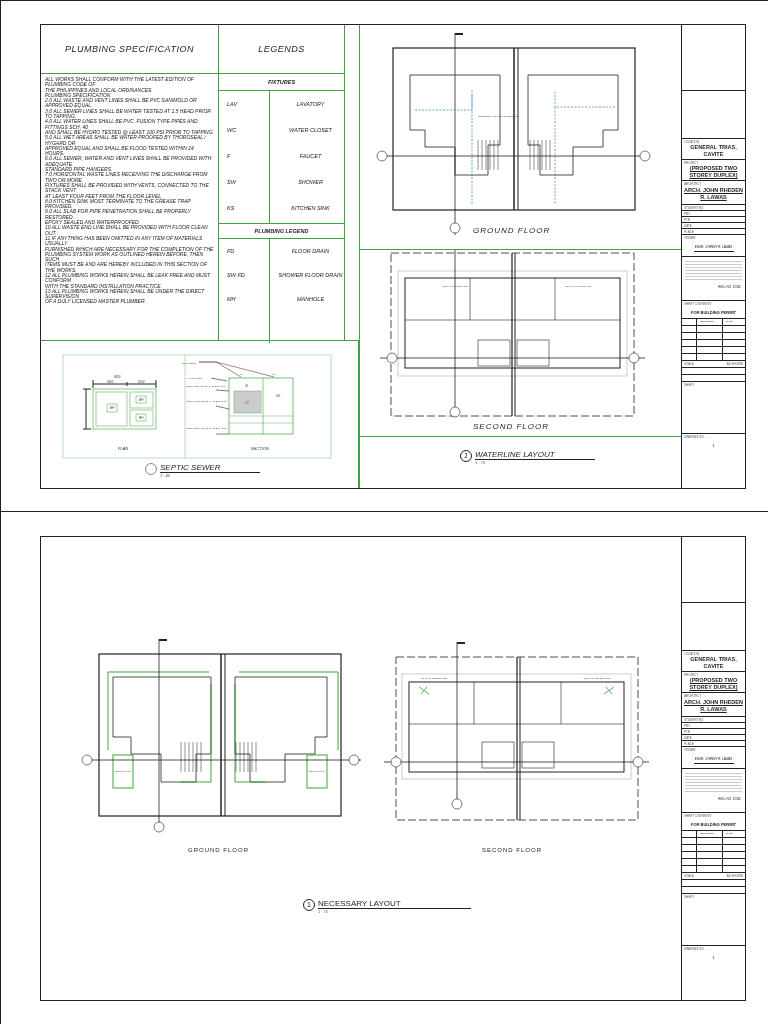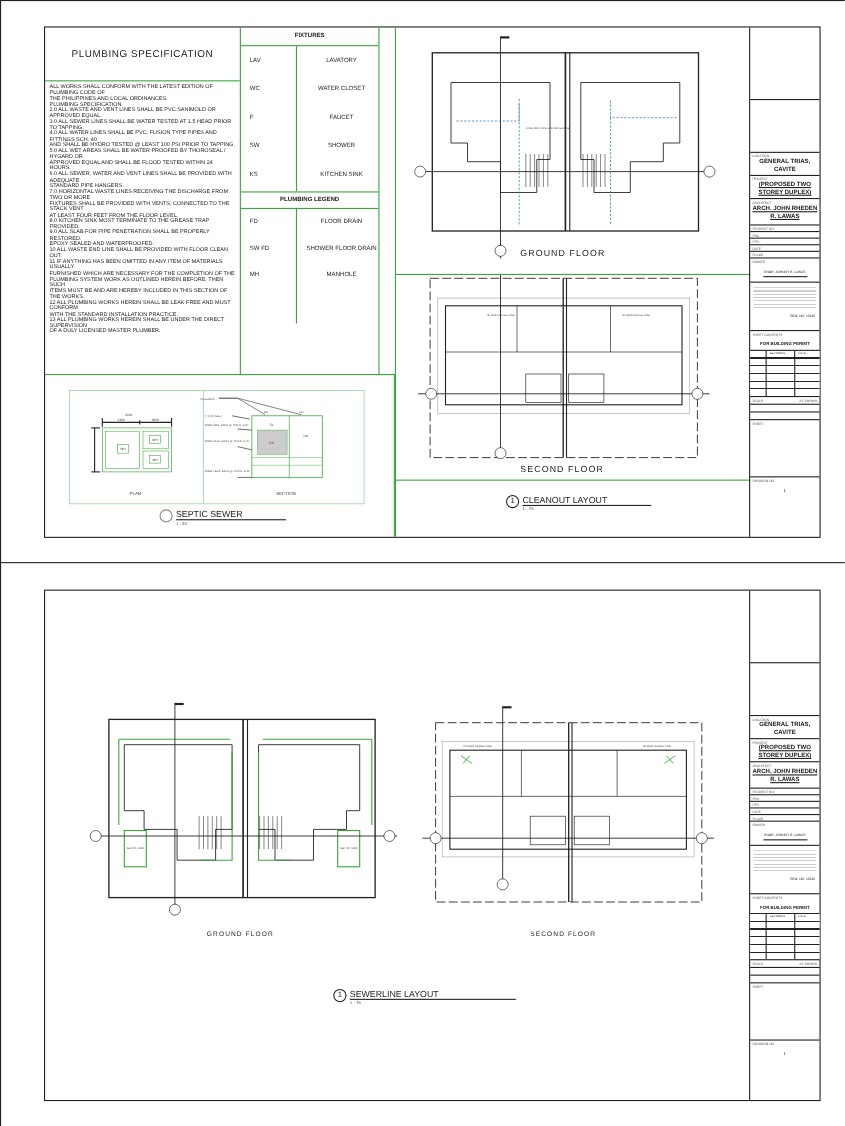--- a/index.html
+++ b/index.html
@@ -1,21 +1,21 @@
 <!DOCTYPE html>
 <html><head>
 <meta charset="utf-8">
 <style>
   html,body{margin:0;padding:0;background:#fff;}
   body{width:768px;height:1024px;position:relative;overflow:hidden;font-family:"Liberation Sans",sans-serif;color:#222;}
   .sheet{position:absolute;left:40px;width:704px;border:1px solid #222;background:#fff;}
   .sep{position:absolute;left:0;width:768px;height:1px;background:#222;}
   .vsep{position:absolute;top:0;width:1px;background:#222;}
   .g{border-color:#3aa53a !important;}
-  .box{position:absolute;box-sizing:border-box;}
+  .box{position:absolute;box-sizing:border-box;font-style:italic;}
   .title-block{position:absolute;right:0;top:0;bottom:0;width:63px;border-left:1px solid #222;font-size:3px;}
   .tb-row{border-bottom:1px solid #222;box-sizing:border-box;position:relative;}
   .tb-cap{position:absolute;left:2px;top:1px;font-size:3px;color:#555;}
   .tb-big{font-size:5.5px;font-weight:bold;text-align:center;line-height:7px;padding-top:6px;}
   .tb-small{font-size:3px;padding:1px 2px;color:#555;display:flex;justify-content:space-between;}
   .spec-head{font-size:9px;letter-spacing:.5px;text-align:center;}
   .spec-text{font-size:5px;line-height:5.3px;padding:3px 4px;text-transform:uppercase;}
   .leg-row{display:flex;font-size:5.5px;height:22px;align-items:center;}
   .leg-code{width:50px;padding-left:8px;}
   .leg-desc{flex:1;text-align:center;}
@@ -61,20 +61,21 @@
         <div>PLUMBING SYSTEM WORK AS OUTLINED HEREIN BEFORE, THEN SUCH</div>
         <div>ITEMS MUST BE AND ARE HEREBY INCLUDED IN THIS SECTION OF THE WORKS.</div>
         <div>12 ALL PLUMBING WORKS HEREIN SHALL BE LEAK FREE AND MUST CONFORM</div>
         <div>WITH THE STANDARD INSTALLATION PRACTICE.</div>
         <div>13 ALL PLUMBING WORKS HEREIN SHALL BE UNDER THE DIRECT SUPERVISION</div>
         <div>OF A DULY LICENSED MASTER PLUMBER.</div>
       </div>
   </div>
 
   <div class="box g" style="left:178px;top:0;width:126px;height:315px;border-right:1px solid;">
+    <div class="spec-head" style="height:48px;line-height:48px;border-bottom:1px solid #3aa53a;">LEGENDS</div>
     <div style="font-size:5.5px;text-align:center;height:16px;line-height:16px;border-bottom:1px solid #3aa53a;font-weight:bold;">FIXTURES</div>
     <div style="position:relative;border-bottom:1px solid #3aa53a;height:132px;">
       <div style="position:absolute;left:50px;top:0;bottom:0;width:1px;background:#3aa53a;"></div>
       <div id="fixtures-list">
           <div class="leg-row" style="height: 26px;">
             <div class="leg-code">LAV</div>
             <div class="leg-desc">LAVATORY</div>
           </div>
           <div class="leg-row" style="height: 26px;">
             <div class="leg-code">WC</div>
@@ -226,21 +227,21 @@
       <circle cx="274" cy="108" r="5" fill="#fff" stroke="#222" stroke-width="0.6"></circle>
       <text x="95" y="37" font-size="2.5" text-anchor="middle" fill="#444">TO MAIN WATER LINE</text>
       <text x="218" y="37" font-size="2.5" text-anchor="middle" fill="#444">TO MAIN WATER LINE</text>
     </svg>
     <div class="label" style="left:113px;top:397px;">SECOND FLOOR</div>
 
     <div style="position:absolute;left:0;right:0;top:411px;height:1px;background:#3aa53a;"></div>
     <div class="view-title" style="left:100px;top:425px;">
       <div class="vt-circle">1</div>
       <div>
-        <div class="vt-text">CLEANOUT LAYOUT</div>
+        <div class="vt-text">WATERLINE LAYOUT</div>
         <div class="vt-scale">1 : 75</div>
       </div>
     </div>
   </div>
 
   <div class="title-block" id="tb1">
       <div class="tb-row" style="height:66px;"></div>
       <div class="tb-row" style="height:48px;"></div>
       <div class="tb-row" style="height:21px;">
         <span class="tb-cap">LOCATION</span>
@@ -372,21 +373,21 @@
     <circle cx="269" cy="130" r="5" fill="#fff" stroke="#222" stroke-width="0.6"></circle>
     <path d="M50 55 L60 62 M58 55 L52 62 M245 55 L235 62 M237 55 L243 62" stroke="#3aa53a" stroke-width="0.8"></path>
     <text x="65" y="47" font-size="2.5" text-anchor="middle" fill="#444">TO MAIN SEWER LINE</text>
     <text x="228" y="47" font-size="2.5" text-anchor="middle" fill="#444">TO MAIN SEWER LINE</text>
   </svg>
   <div class="label" style="left:441px;top:310px;font-size:6px;">SECOND FLOOR</div>
 
   <div class="view-title" style="left:262px;top:362px;">
     <div class="vt-circle">1</div>
     <div>
-      <div class="vt-text" style="padding-right:70px;">SEWERLINE LAYOUT</div>
+      <div class="vt-text" style="padding-right:70px;">NECESSARY LAYOUT</div>
       <div class="vt-scale">1 : 75</div>
     </div>
   </div>
 
   <div class="title-block" id="tb2">
       <div class="tb-row" style="height:66px;"></div>
       <div class="tb-row" style="height:48px;"></div>
       <div class="tb-row" style="height:21px;">
         <span class="tb-cap">LOCATION</span>
         <div class="tb-big" style="padding-top:5px;">GENERAL TRIAS, CAVITE</div>

